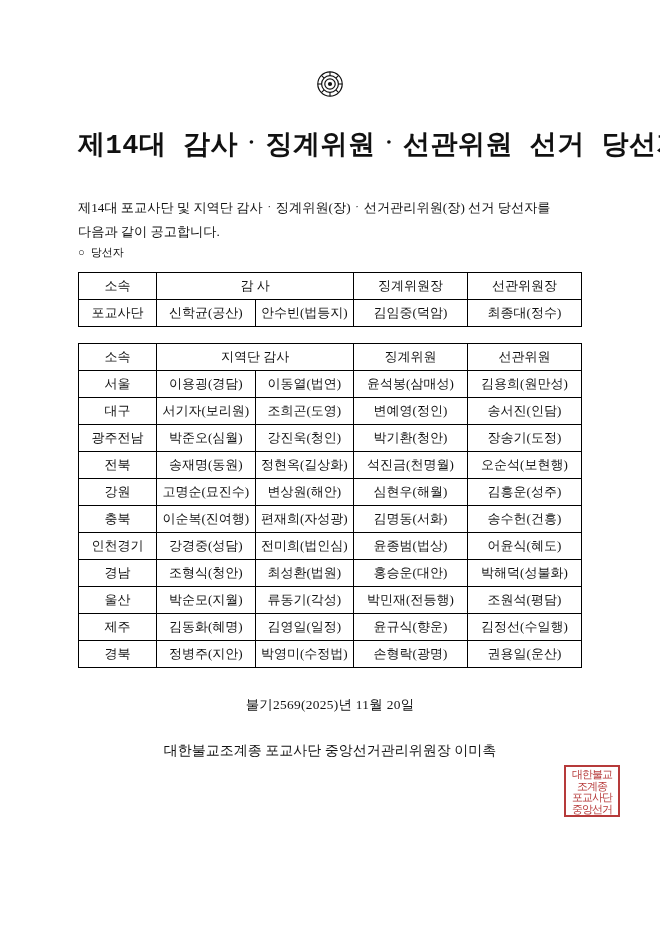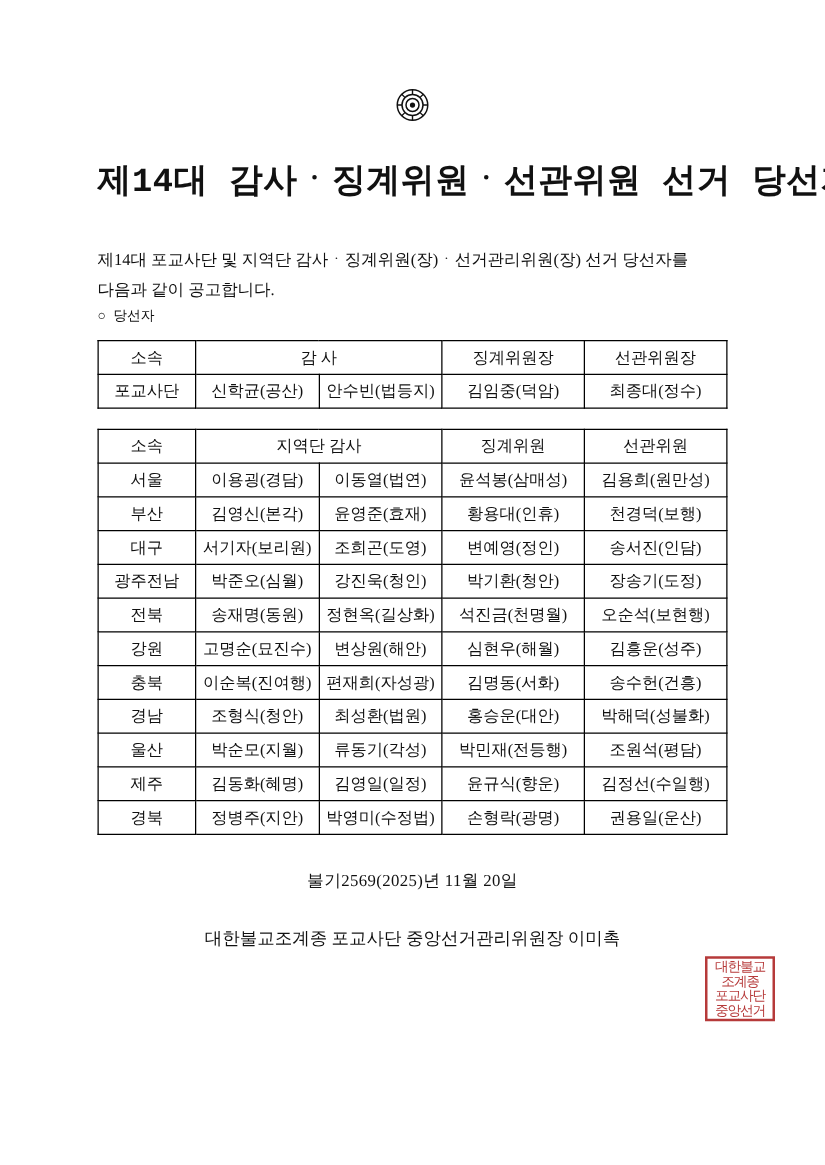--- a/index.html
+++ b/index.html
@@ -205,27 +205,20 @@
     </thead>
     <tbody>
       <tr>
         <td>서울</td>
         <td>이용굉(경담)</td>
         <td>이동열(법연)</td>
         <td>윤석봉(삼매성)</td>
         <td>김용희(원만성)</td>
       </tr>
       <tr>
-        <td>부산</td>
-        <td>김영신(본각)</td>
-        <td>윤영준(효재)</td>
-        <td>황용대(인휴)</td>
-        <td>천경덕(보행)</td>
-      </tr>
-      <tr>
         <td>대구</td>
         <td>서기자(보리원)</td>
         <td>조희곤(도영)</td>
         <td>변예영(정인)</td>
         <td>송서진(인담)</td>
       </tr>
       <tr>
         <td>광주전남</td>
         <td>박준오(심월)</td>
         <td>강진욱(청인)</td>
@@ -247,20 +240,27 @@
         <td>김흥운(성주)</td>
       </tr>
       <tr>
         <td>충북</td>
         <td>이순복(진여행)</td>
         <td>편재희(자성광)</td>
         <td>김명동(서화)</td>
         <td>송수헌(건흥)</td>
       </tr>
       <tr>
+        <td>인천경기</td>
+        <td>강경중(성담)</td>
+        <td>전미희(법인심)</td>
+        <td>윤종범(법상)</td>
+        <td>어윤식(혜도)</td>
+      </tr>
+      <tr>
         <td>경남</td>
         <td>조형식(청안)</td>
         <td>최성환(법원)</td>
         <td>홍승운(대안)</td>
         <td>박해덕(성불화)</td>
       </tr>
       <tr>
         <td>울산</td>
         <td>박순모(지월)</td>
         <td>류동기(각성)</td>

